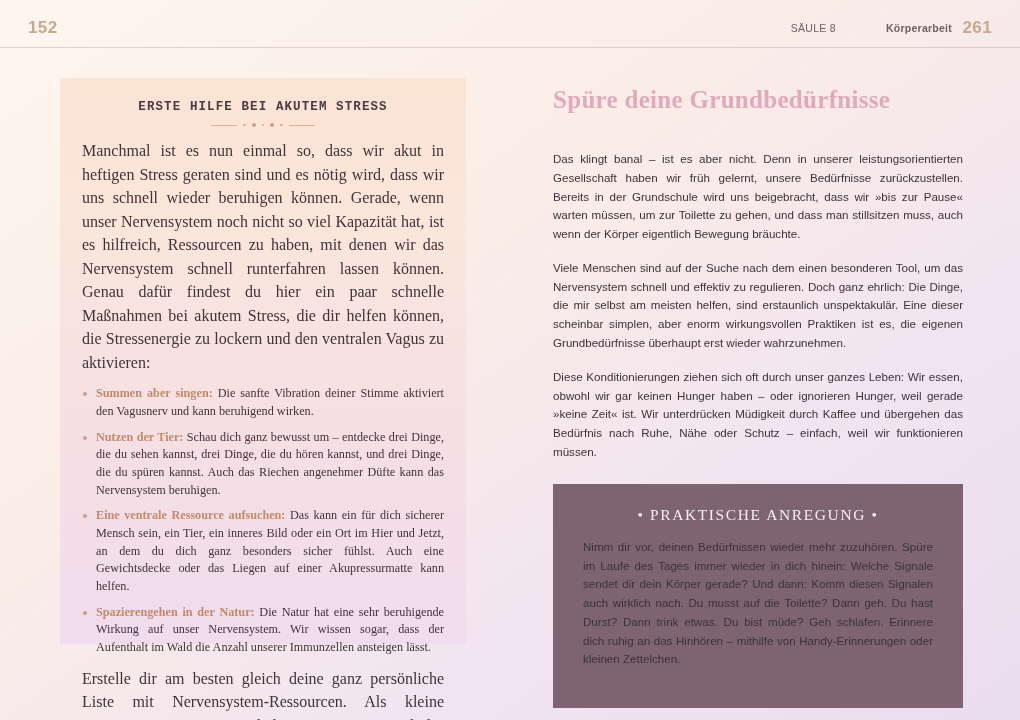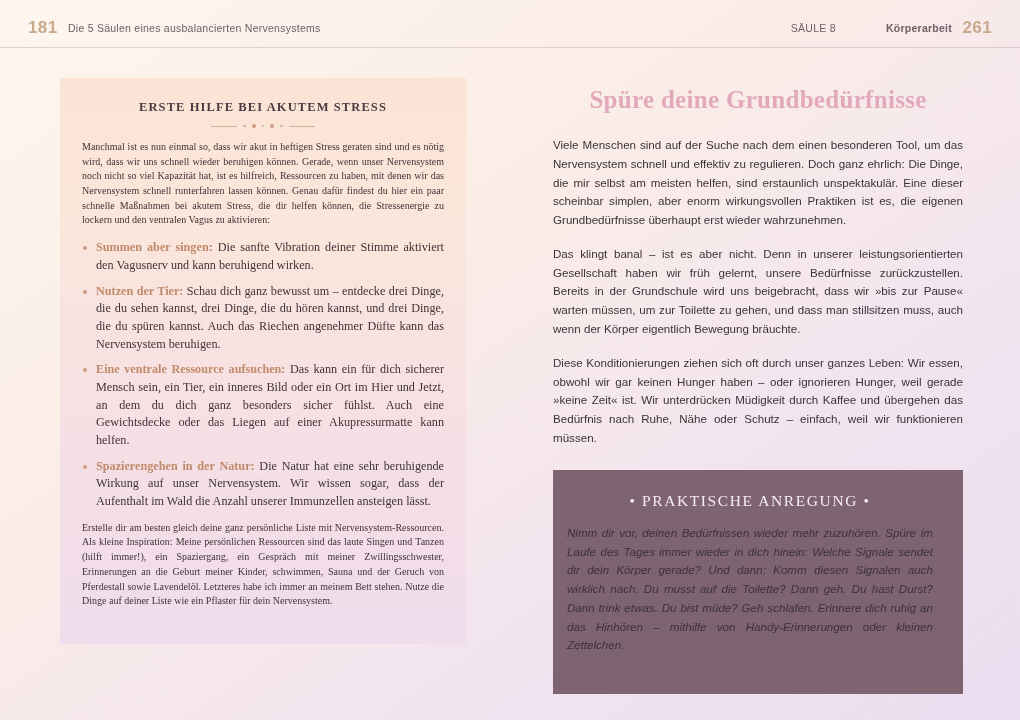--- a/index.html
+++ b/index.html
@@ -74,21 +74,21 @@
     position: absolute;
     left: 60px;
     top: 78px;
     width: 406px;
     height: 566px;
     background: linear-gradient(to bottom, #fbe4d4 0%, #fbe6db 25%, #f6e0e4 60%, #f0dcec 100%);
     box-sizing: border-box;
     padding: 18px 22px 16px 22px;
   }
   .box-title {
-    font-family: Liberation Serif, serif;
+    font-family: Liberation Mono, monospace;
     font-weight: bold;
     font-size: 12.5px;
     letter-spacing: 1.1px;
     text-align: center;
     color: #4a3b42;
     margin: 4px 0 0 0;
   }
   .dot-rule {
     display: flex;
     justify-content: center;
@@ -108,21 +108,21 @@
     background: #d9b09a;
   }
   .dot-rule .line {
     width: 26px;
     height: 1px;
     background: #d9b09a;
   }
 
   .box-left p {
     margin: 0 0 11px 0;
-    font-size: 10px;
+    font-size: 16px;
     line-height: 1.47;
     color: #3f3338;
     text-align: justify;
     hyphens: auto;
   }
 
   ul.bullets {
     list-style: none;
     margin: 0 0 10px 0;
     padding: 0;
@@ -157,68 +157,66 @@
     position: absolute;
     left: 553px;
     top: 78px;
     width: 410px;
   }
   .chapter-title {
     font-family: "Liberation Serif", serif;
     font-weight: bold;
     font-size: 25px;
     color: #e2a9bd;
-    text-align: center;
+    text-align: left;
     letter-spacing: 0.3px;
-    margin: 8px 0 22px 0;
+    margin: 8px 0 36px 0;
   }
   .col-right p {
     margin: 0 0 15px 0;
     font-family: "Liberation Sans", sans-serif;
     font-size: 11.6px;
     line-height: 1.62;
     color: #3c3238;
     text-align: justify;
     hyphens: auto;
   }
 
   .callout {
     margin-top: 22px;
     background: #7d6470;
-    padding: 18px 30px 24px 14px;
+    padding: 18px 30px 24px 30px;
     box-sizing: border-box;
     width: 410px;
   }
   .callout-title {
     font-family: "Liberation Serif", serif;
     font-size: 15.5px;
     letter-spacing: 1.6px;
     color: #f6eef2;
     text-align: center;
     margin: 4px 0 14px 0;
   }
   .callout-body {
     font-family: "Liberation Serif", serif;
     font-size: 12.4px;
     line-height: 1.62;
     color: #f2e9ee;
     text-align: center;
     margin: 0;
     hyphens: auto;
-    font-style: italic;
   }
 </style>
 </head>
 <body>
 
 <div class="page">
 
   <div class="header">
-    <div class="folio folio-left">181</div>
-    <div class="runhead runhead-left">Die 5 Säulen eines ausbalancierten Nervensystems</div>
+    <div class="folio folio-left">152</div>
     <div class="runhead runhead-right">
       <span class="sec">SÄULE 8</span>
       <span class="secname">Körperarbeit</span>
     </div>
     <div class="folio folio-right">261</div>
     <div class="header-rule"></div>
   </div>
 
   <div class="box-left">
     <div class="box-title">ERSTE HILFE BEI AKUTEM STRESS</div>
@@ -253,22 +251,22 @@
         <span>Die Natur hat eine sehr beruhigende Wirkung auf unser Nervensystem. Wir wissen sogar, dass der Aufenthalt im Wald die Anzahl unserer Immunzellen ansteigen lässt.</span>
       </li>
     </ul>
 
     <p>Erstelle dir am besten gleich deine ganz persönliche Liste mit Nervensystem-Ressourcen. Als kleine Inspiration: Meine persönlichen Ressourcen sind das laute Singen und Tanzen (hilft immer!), ein Spaziergang, ein Gespräch mit meiner Zwillingsschwester, Erinnerungen an die Geburt meiner Kinder, schwimmen, Sauna und der Geruch von Pferdestall sowie Lavendelöl. Letzteres habe ich immer an meinem Bett stehen. Nutze die Dinge auf deiner Liste wie ein Pflaster für dein Nervensystem.</p>
   </div>
 
   <div class="col-right">
     <h1 class="chapter-title">Spüre deine Grundbedürfnisse</h1>
 
+    <p>Das klingt banal – ist es aber nicht. Denn in unserer leistungsorientierten Gesellschaft haben wir früh gelernt, unsere Bedürfnisse zurückzustellen. Bereits in der Grundschule wird uns beigebracht, dass wir »bis zur Pause« warten müssen, um zur Toilette zu gehen, und dass man stillsitzen muss, auch wenn der Körper eigentlich Bewegung bräuchte.</p>
     <p>Viele Menschen sind auf der Suche nach dem einen besonderen Tool, um das Nervensystem schnell und effektiv zu regulieren. Doch ganz ehrlich: Die Dinge, die mir selbst am meisten helfen, sind erstaunlich unspektakulär. Eine dieser scheinbar simplen, aber enorm wirkungsvollen Praktiken ist es, die eigenen Grundbedürfnisse überhaupt erst wieder wahrzunehmen.</p>
-    <p>Das klingt banal – ist es aber nicht. Denn in unserer leistungsorientierten Gesellschaft haben wir früh gelernt, unsere Bedürfnisse zurückzustellen. Bereits in der Grundschule wird uns beigebracht, dass wir »bis zur Pause« warten müssen, um zur Toilette zu gehen, und dass man stillsitzen muss, auch wenn der Körper eigentlich Bewegung bräuchte.</p>
     <p>Diese Konditionierungen ziehen sich oft durch unser ganzes Leben: Wir essen, obwohl wir gar keinen Hunger haben – oder ignorieren Hunger, weil gerade »keine Zeit« ist. Wir unterdrücken Müdigkeit durch Kaffee und übergehen das Bedürfnis nach Ruhe, Nähe oder Schutz – einfach, weil wir funktionieren müssen.</p>
 
     <div class="callout">
       <div class="callout-title">• PRAKTISCHE ANREGUNG •</div>
       <p class="callout-body">Nimm dir vor, deinen Bedürfnissen wieder mehr zuzuhören. Spüre im Laufe des Tages immer wieder in dich hinein: Welche Signale sendet dir dein Körper gerade? Und dann: Komm diesen Signalen auch wirklich nach. Du musst auf die Toilette? Dann geh. Du hast Durst? Dann trink etwas. Du bist müde? Geh schlafen. Erinnere dich ruhig an das Hinhören – mithilfe von Handy-Erinnerungen oder kleinen Zettelchen.</p>
     </div>
   </div>
 
 </div>
 

